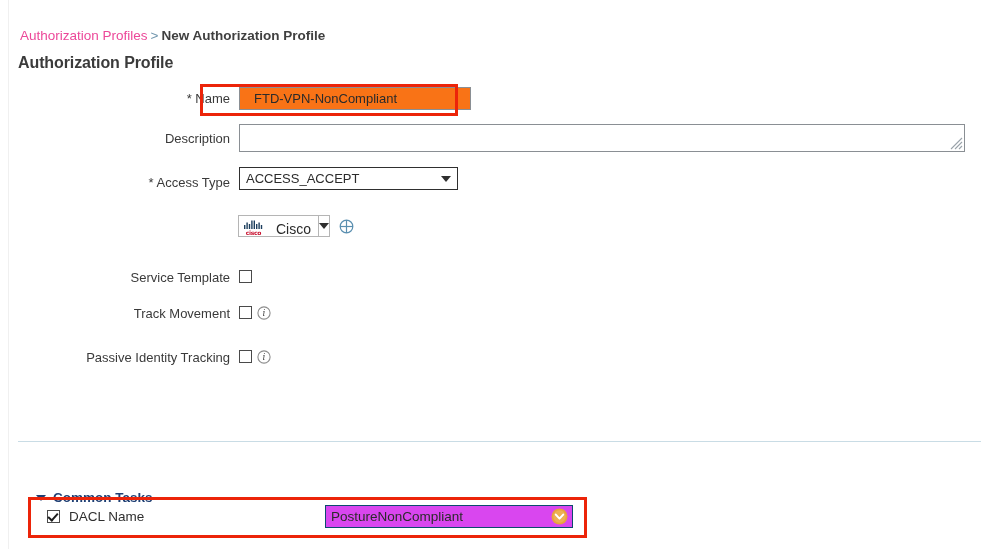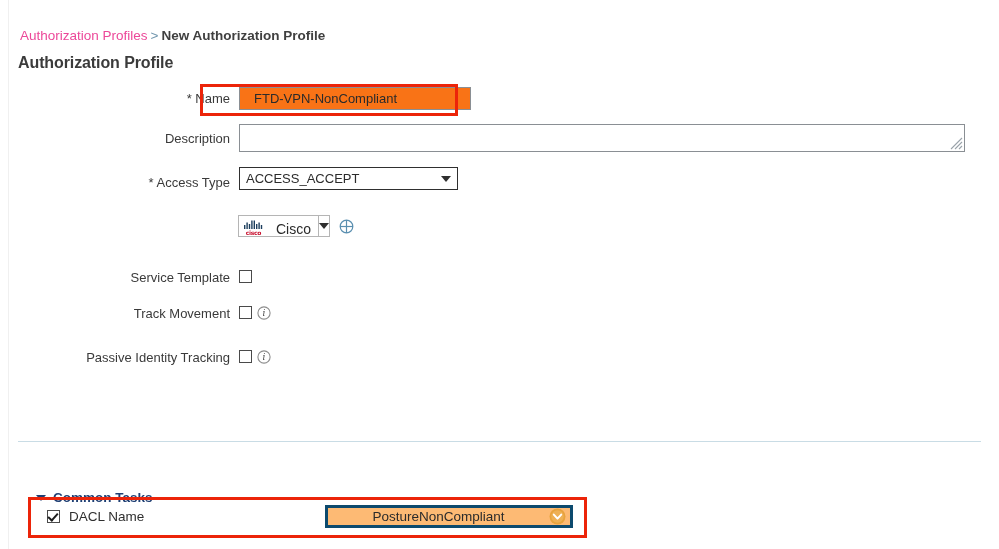--- a/index.html
+++ b/index.html
@@ -272,25 +272,24 @@
     line-height: 17px;
     white-space: nowrap;
   }
   .dacl-select {
     position: absolute;
     left: 325px;
     top: 505px;
     width: 248px;
     height: 23px;
     box-sizing: border-box;
-    border: 3px solid #0c4a6e;
-    background: #fdba74;
-    display: flex;
-    align-items: center;
-    text-align: center;
+    border: 1px solid #0c4a6e;
+    background: #d946ef;
+    display: flex;
+    align-items: center;
   }
   .dacl-value {
     flex: 1;
     font-size: 13.5px;
     color: #2b2b2b;
     padding-left: 5px;
     white-space: nowrap;
     overflow: hidden;
   }
   .orange-chev {

